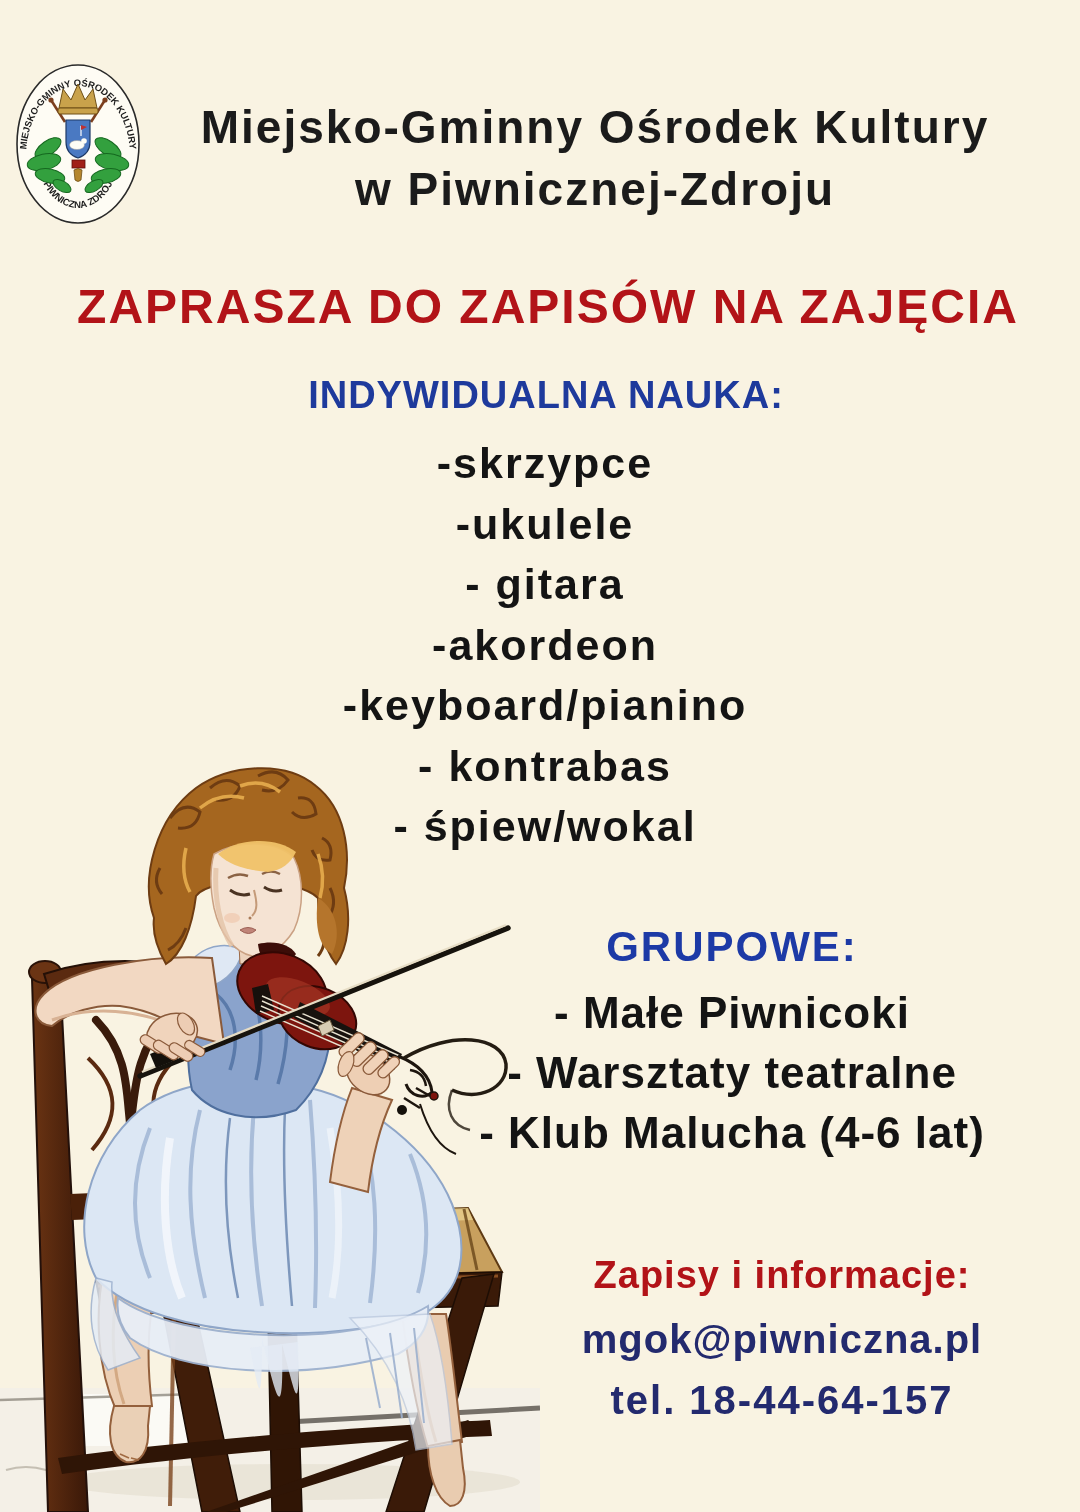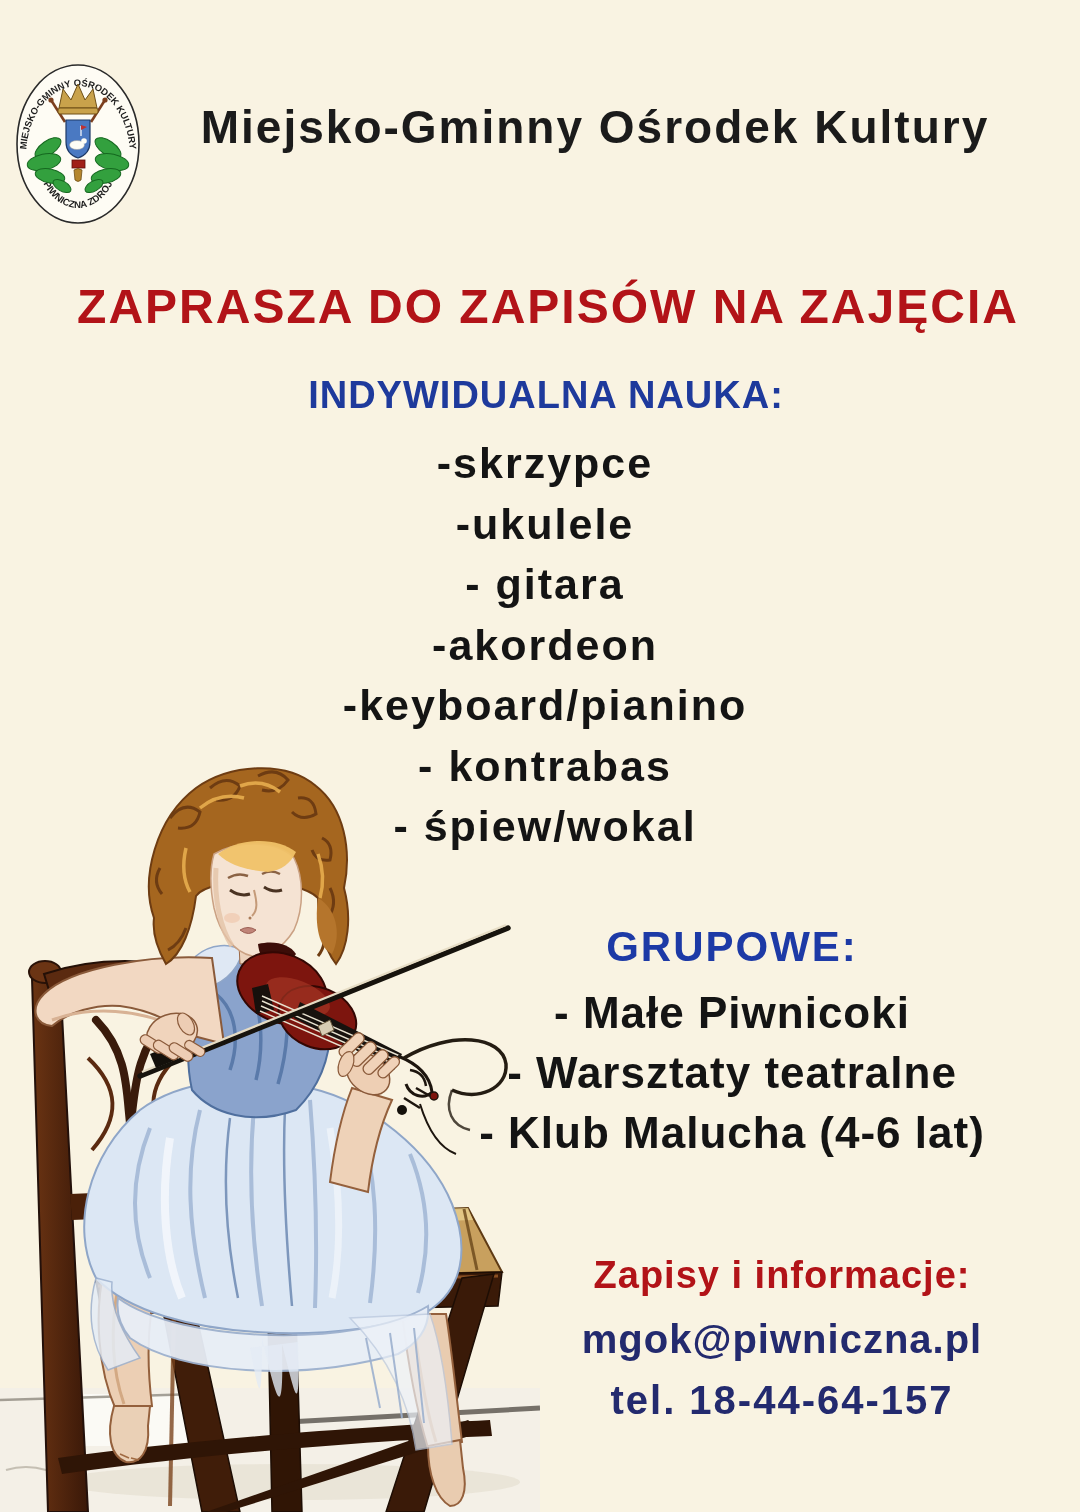--- a/index.html
+++ b/index.html
@@ -71,20 +71,21 @@
       <path d="M67,63 l6,2 l-6,3 z" fill="#c03030"></path>
       <ellipse cx="63" cy="83" rx="7.5" ry="4.5" fill="#fdfdf5" stroke="#999" stroke-width="0.5"></ellipse>
       <circle cx="70" cy="79" r="2.8" fill="#fdfdf5"></circle>
       <rect x="58" y="98" width="13" height="8" fill="#a02018" stroke="#5e0f0c" stroke-width="0.8"></rect>
       <path d="M60,108 q4,-3 8,0 l-1,10 q-3,3 -6,0 z" fill="#b5862c" stroke="#6e4f16" stroke-width="0.8"></path>
     </g>
   </svg>
 
   <div class="title">
     <div>Miejsko-Gminny Ośrodek Kultury</div>
+    <div>w Piwnicznej-Zdroju</div>
   </div>
 
   <div class="abs invite">ZAPRASZA DO ZAPISÓW NA ZAJĘCIA</div>
 
   <div class="abs h-ind">INDYWIDUALNA NAUKA:</div>
   <div class="abs list-ind">
     <div>-skrzypce</div>
     <div>-ukulele</div>
     <div>- gitara</div>
     <div>-akordeon</div>

